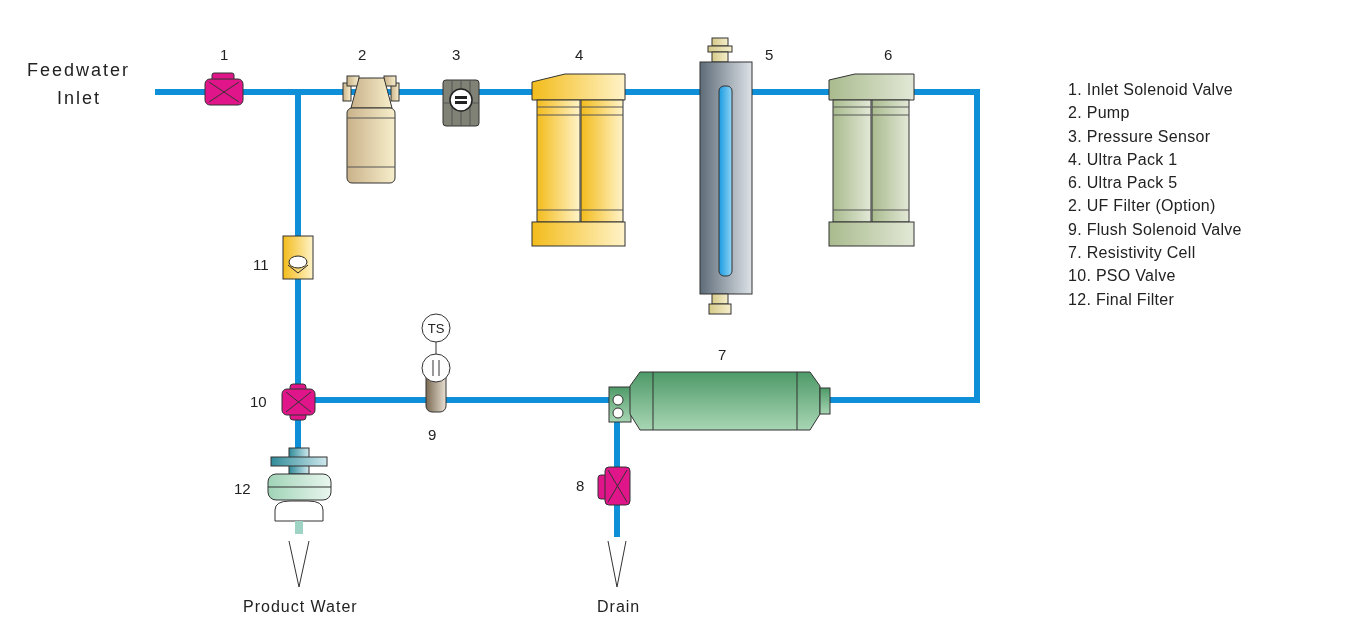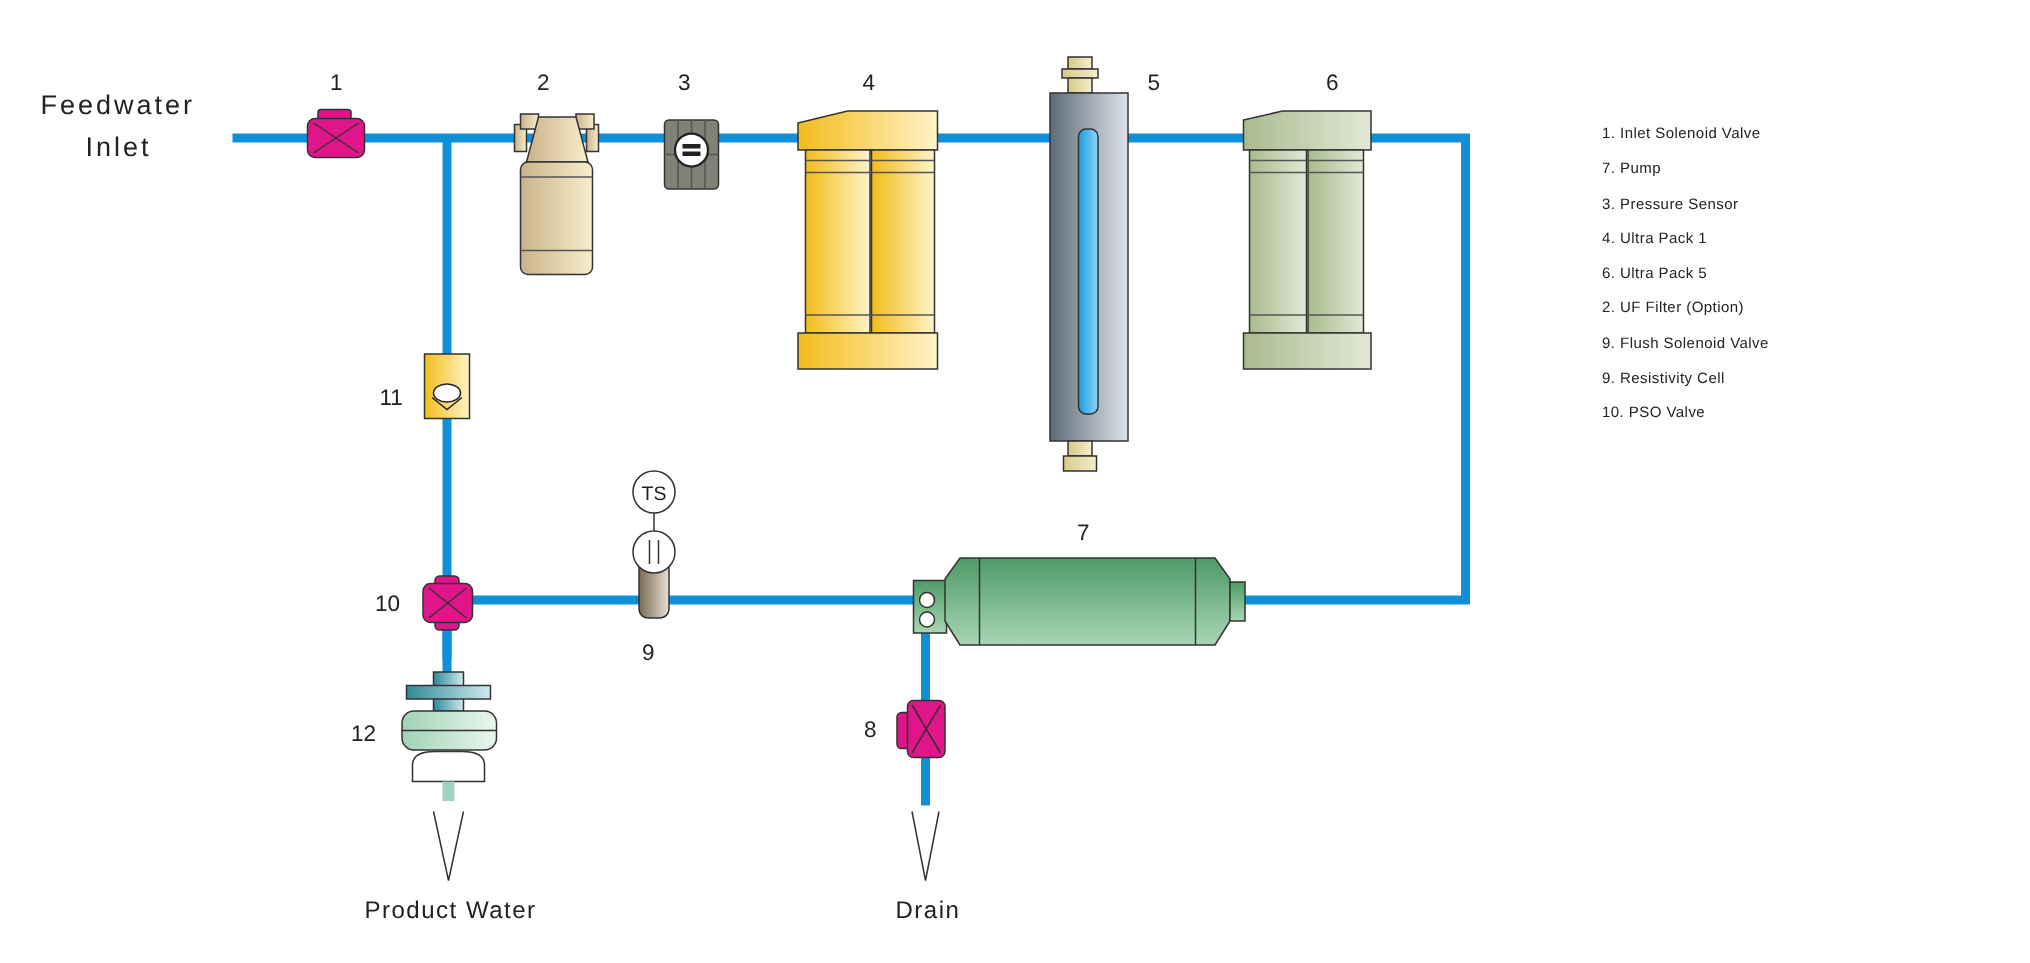--- a/index.html
+++ b/index.html
@@ -3,21 +3,21 @@
 <meta charset="utf-8">
 <style>
   html,body{margin:0;padding:0;background:#ffffff;}
   body{width:1353px;height:642px;position:relative;overflow:hidden;font-family:"Liberation Sans",sans-serif;color:#222;}
   svg{position:absolute;left:0;top:0;}
   .lbl{font-family:"Liberation Sans",sans-serif;font-size:15px;fill:#222;}
   .big{font-family:"Liberation Sans",sans-serif;font-size:18px;fill:#222;letter-spacing:2px;}
   .io{font-family:"Liberation Sans",sans-serif;font-size:16px;fill:#222;letter-spacing:1px;}
   .pipe{stroke:#0f8fd8;stroke-width:6;fill:none;}
   .ol{stroke:#333;stroke-width:1;}
-  #legend{position:absolute;left:1068px;top:78px;font-size:10px;line-height:23.3px;letter-spacing:0.3px;}
+  #legend{position:absolute;left:1068px;top:78px;font-size:16px;line-height:23.3px;letter-spacing:0.3px;}
   #legend div{white-space:nowrap;}
 </style>
 </head>
 <body>
 
 <svg width="1353" height="642" viewBox="0 0 1353 642">
   <defs>
     <linearGradient id="gPump" x1="0" x2="1">
         <stop offset="0" stop-color="#c9b28a"></stop>
         <stop offset="1" stop-color="#f7eecb"></stop>
@@ -199,21 +199,22 @@
   <text class="lbl" x="234" y="494">12</text>
 
   <polyline points="289,541 299,587 309,541" fill="none" stroke="#333"></polyline>
   <text class="io" x="243" y="612">Product Water</text>
   <polyline points="608,541 617,587 626,541" fill="none" stroke="#333"></polyline>
   <text class="io" x="597" y="612">Drain</text>
 </svg>
 
 <div id="legend">
   <div>1. Inlet Solenoid Valve</div>
-  <div>7. Pump</div>
+  <div>2. Pump</div>
   <div>3. Pressure Sensor</div>
   <div>4. Ultra Pack 1</div>
   <div>6. Ultra Pack 5</div>
   <div>2. UF Filter (Option)</div>
   <div>9. Flush Solenoid Valve</div>
-  <div>9. Resistivity Cell</div>
+  <div>7. Resistivity Cell</div>
   <div>10. PSO Valve</div>
+  <div>12. Final Filter</div>
 </div>
 
 </body></html>

